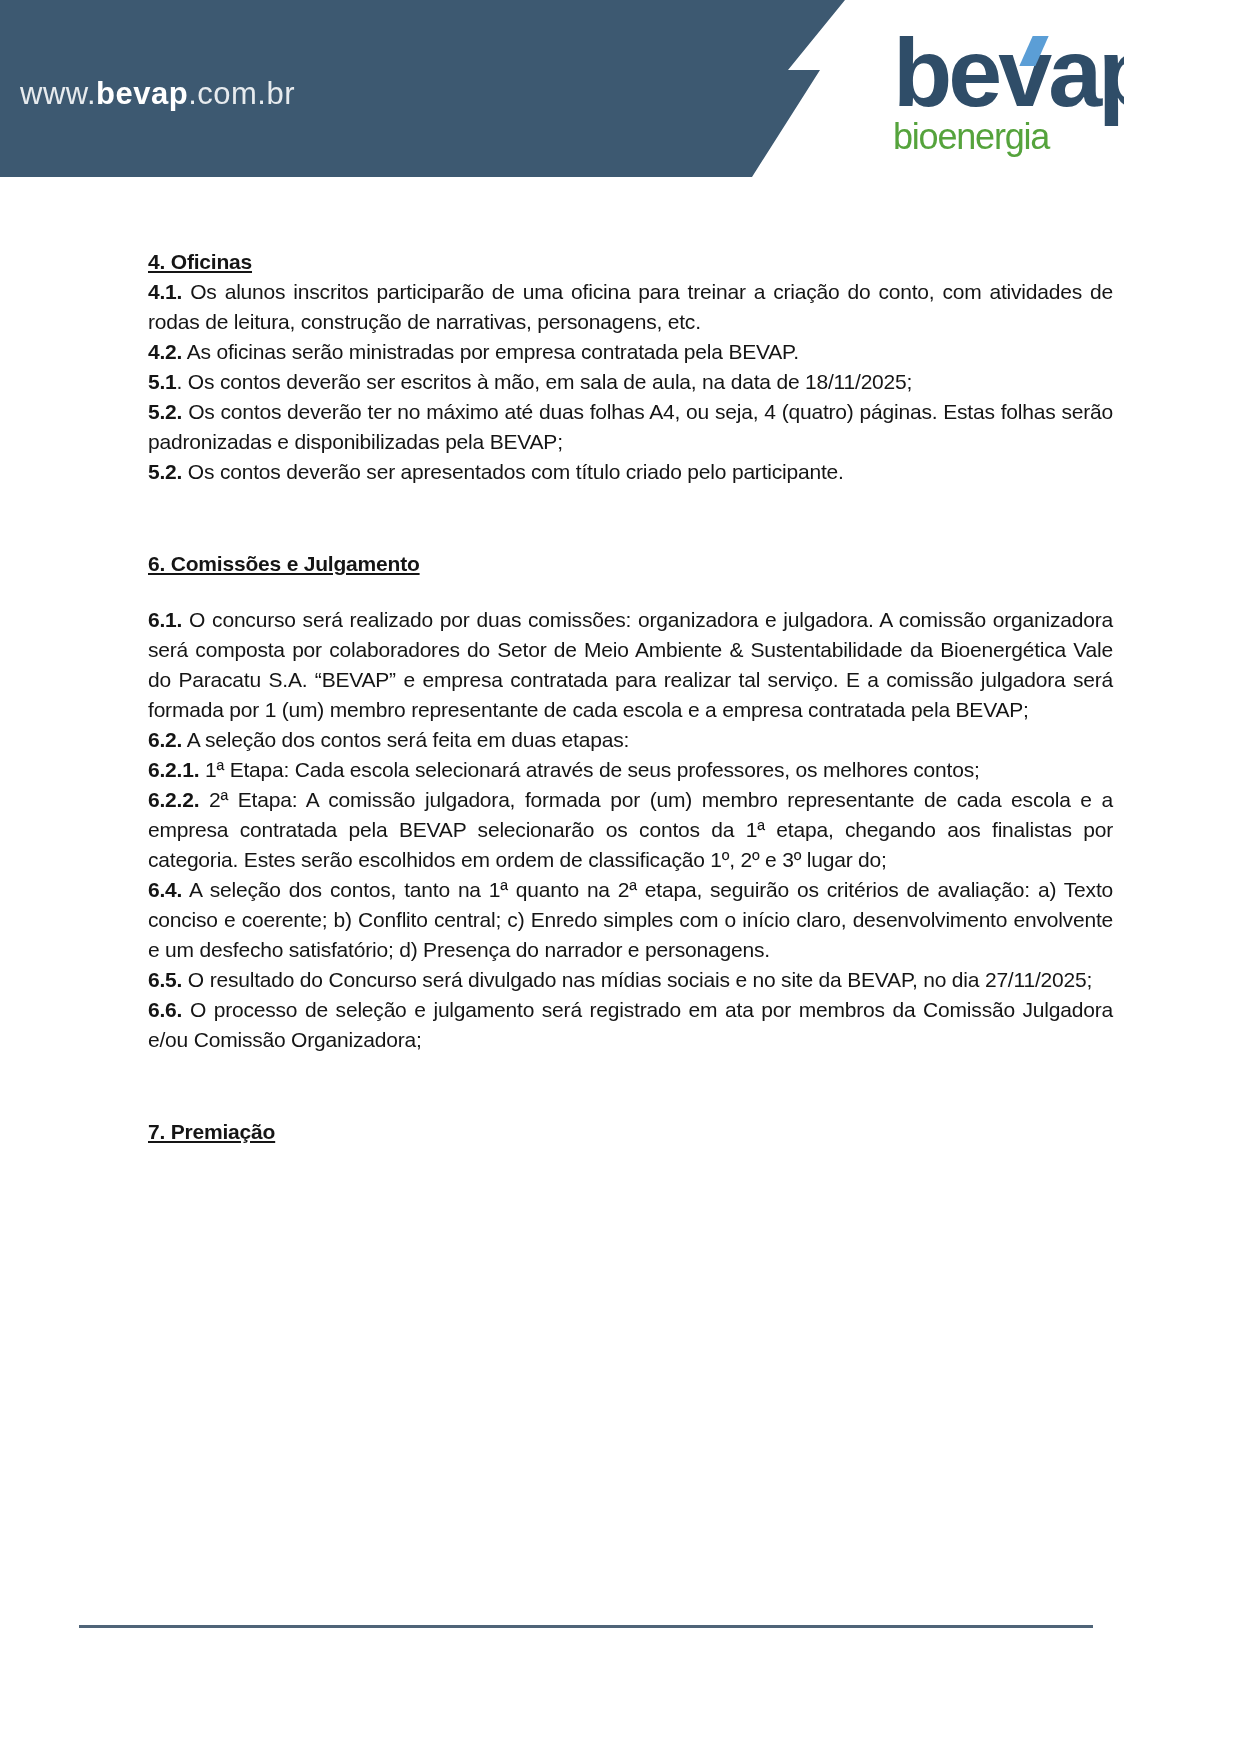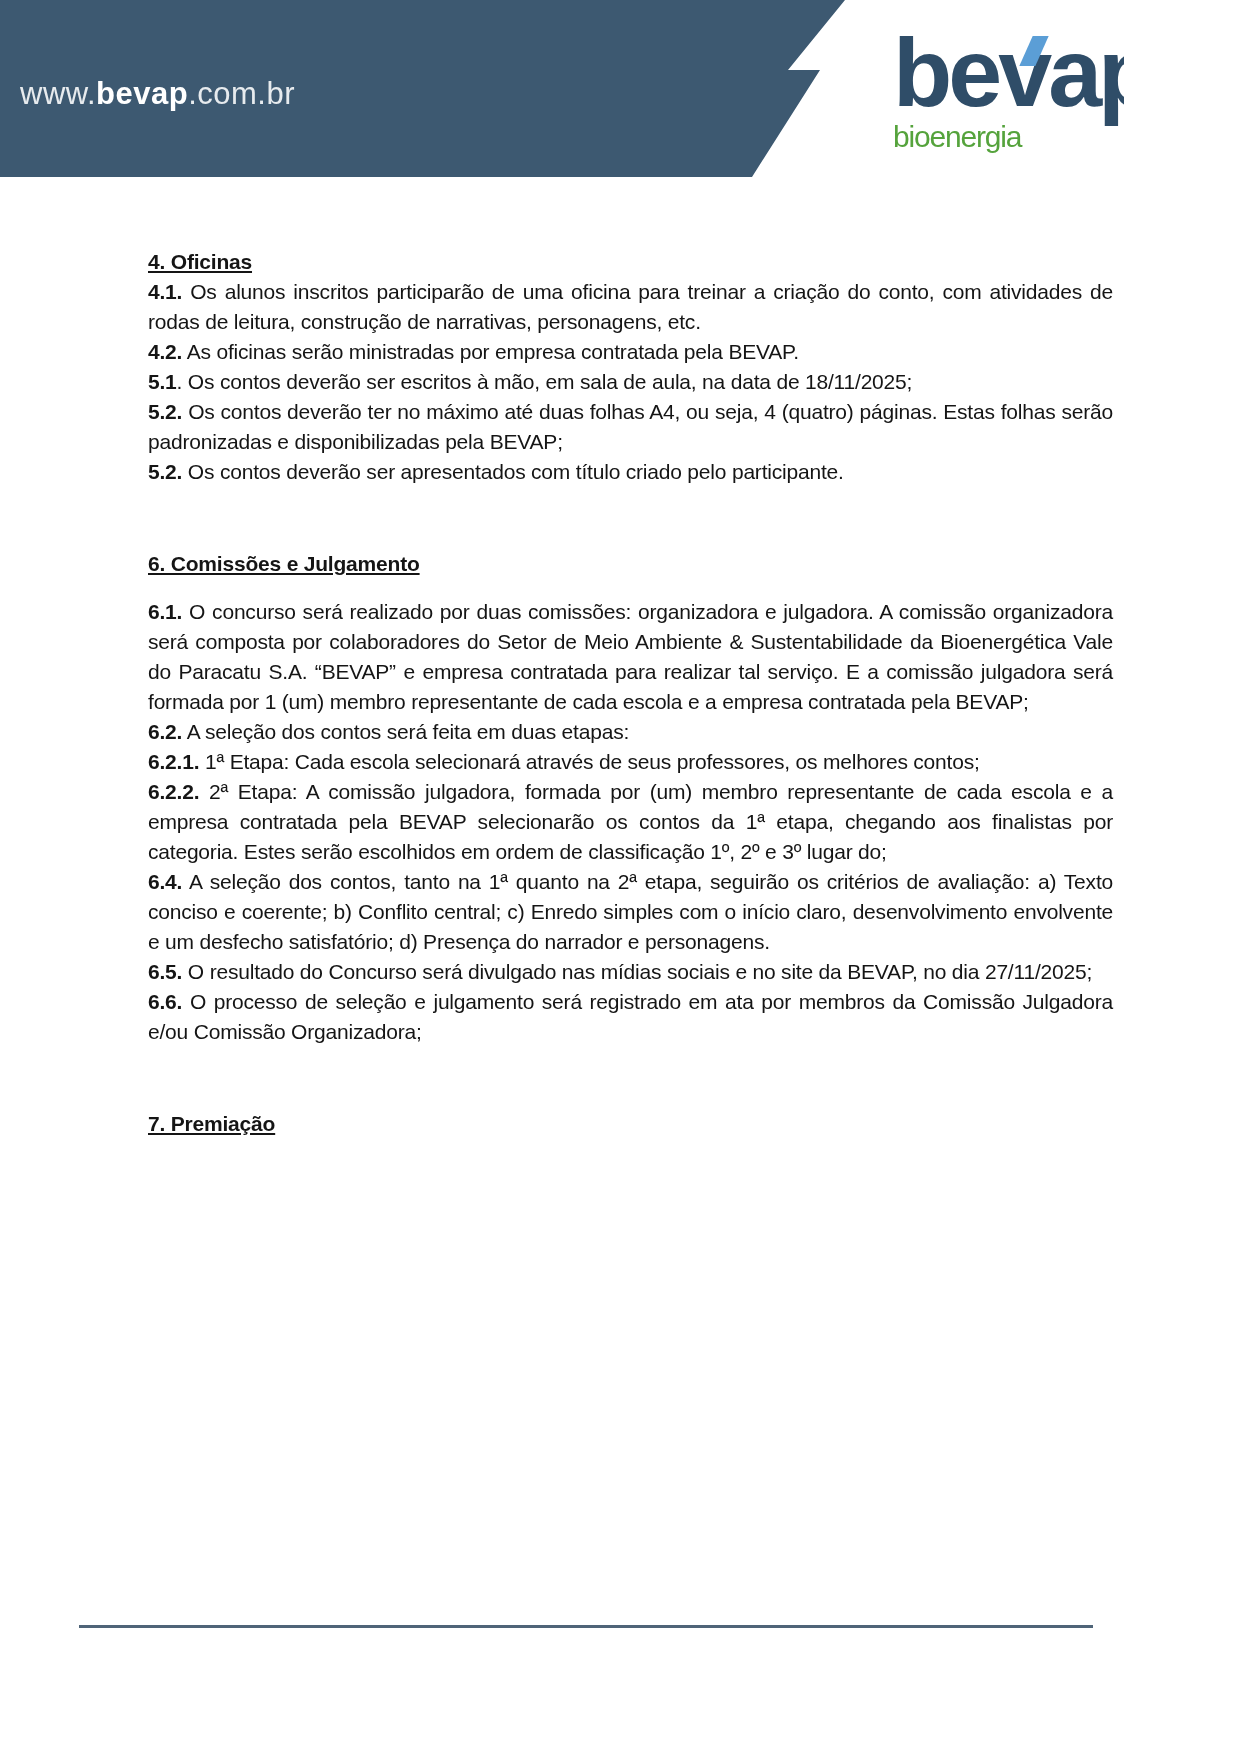--- a/index.html
+++ b/index.html
@@ -13,30 +13,30 @@
             color:rgba(255,255,255,.88);white-space:nowrap;}
   .site-url .brand{font-weight:700;color:#ffffff;}
 
   
   .logo{position:absolute;left:893px;top:34px;}
   .wordmark{font-size:97px;font-weight:700;letter-spacing:-4px;line-height:78px;
             color:#2f4d68;white-space:nowrap;}
   .wordmark .v{position:relative;display:inline-block;}
   .v-accent{position:absolute;top:2px;right:6px;width:16px;height:30px;background:#5b9ed6;
             transform:skewX(-24deg);}
-  .tagline{font-size:30px;letter-spacing:-1.2px;color:#55a33c;margin-top:8px;line-height:34px;}
+  .tagline{font-size:36px;letter-spacing:-1.2px;color:#55a33c;margin-top:8px;line-height:34px;}
 
   
   .content{position:absolute;left:148px;top:185px;width:965px;color:#151515;
            font-size:21px;line-height:30px;letter-spacing:-.2px;}
   .para{margin:0;text-align:justify;}
   .num{font-weight:700;}
   .doc-link{font-weight:700;text-decoration:underline;color:#151515;cursor:pointer;}
   .heading{margin:62px 0 0 0;font-weight:700;text-decoration:underline;text-align:left;}
-  .heading.gap-below{margin-bottom:18px;}
+  .heading.gap-below{margin-bottom:26px;}
 
   
   .footer{position:absolute;left:79px;top:1625px;width:1014px;}
   .footer-rule{border-top:3px solid #4f6478;height:0;width:100%;}
   .footer-address{margin-top:11px;text-align:center;font-size:15px;color:#8b98a7;
                   letter-spacing:.1px;}
 </style>
 </head>
 <body>
 

